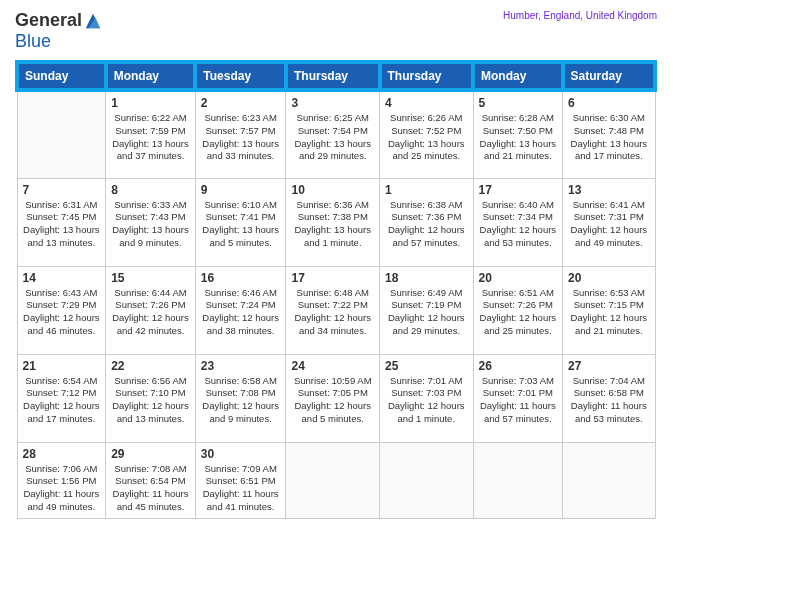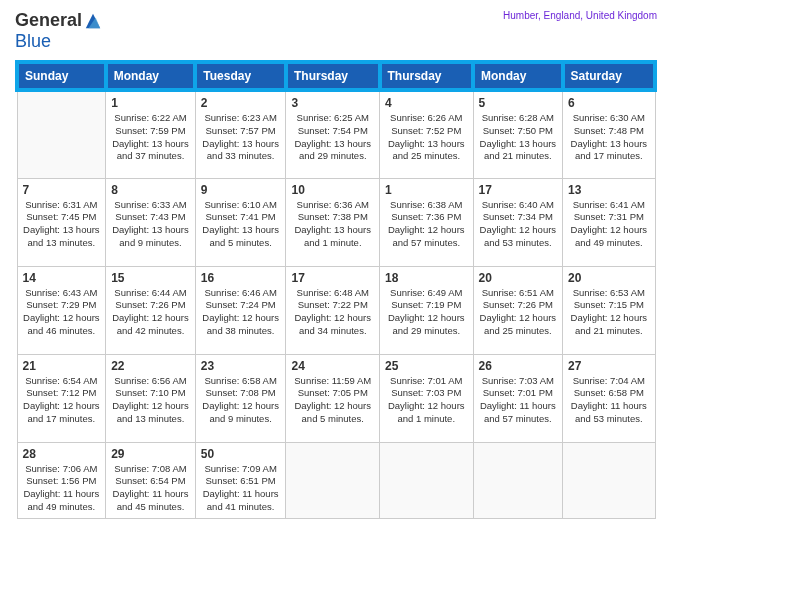--- a/index.html
+++ b/index.html
@@ -296,21 +296,21 @@
           </td>
           <td>
             <span class="day-number">23</span>
             <div class="day-info">Sunrise: 6:58 AM
 Sunset: 7:08 PM
 Daylight: 12 hours
 and 9 minutes.</div>
           </td>
           <td>
             <span class="day-number">24</span>
-            <div class="day-info">Sunrise: 11:59 AM
+            <div class="day-info">Sunrise: 10:59 AM
 Sunset: 7:05 PM
 Daylight: 12 hours
 and 5 minutes.</div>
           </td>
           <td>
             <span class="day-number">25</span>
             <div class="day-info">Sunrise: 7:01 AM
 Sunset: 7:03 PM
 Daylight: 12 hours
 and 1 minute.</div>
@@ -339,21 +339,21 @@
 and 49 minutes.</div>
           </td>
           <td>
             <span class="day-number">29</span>
             <div class="day-info">Sunrise: 7:08 AM
 Sunset: 6:54 PM
 Daylight: 11 hours
 and 45 minutes.</div>
           </td>
           <td>
-            <span class="day-number">50</span>
+            <span class="day-number">30</span>
             <div class="day-info">Sunrise: 7:09 AM
 Sunset: 6:51 PM
 Daylight: 11 hours
 and 41 minutes.</div>
           </td>
           <td class="empty-cell"></td>
           <td class="empty-cell"></td>
           <td class="empty-cell"></td>
           <td class="empty-cell"></td>
         </tr>

